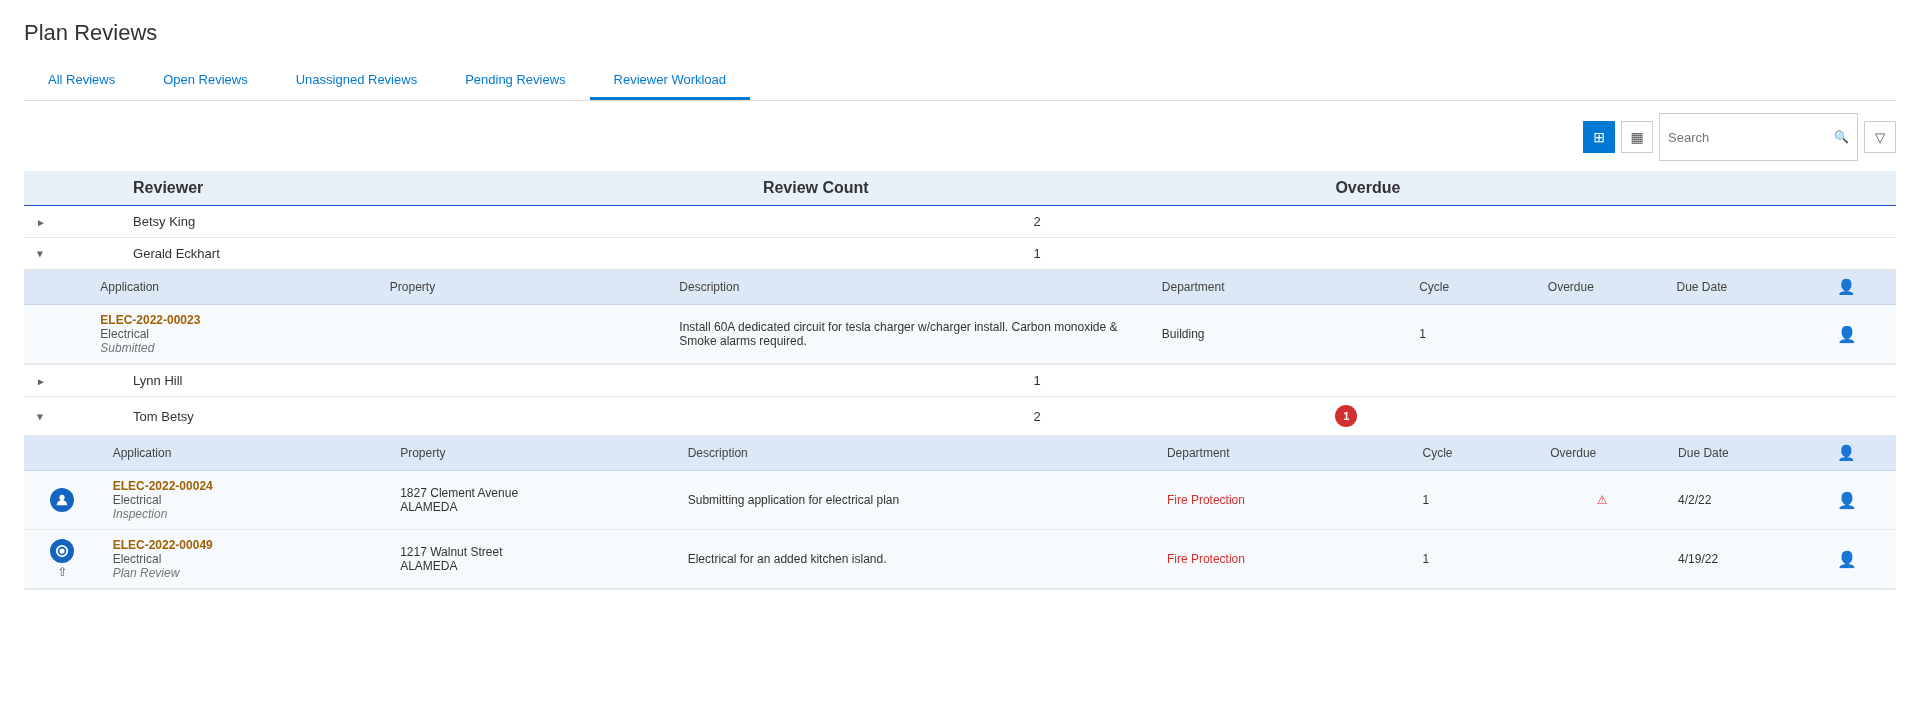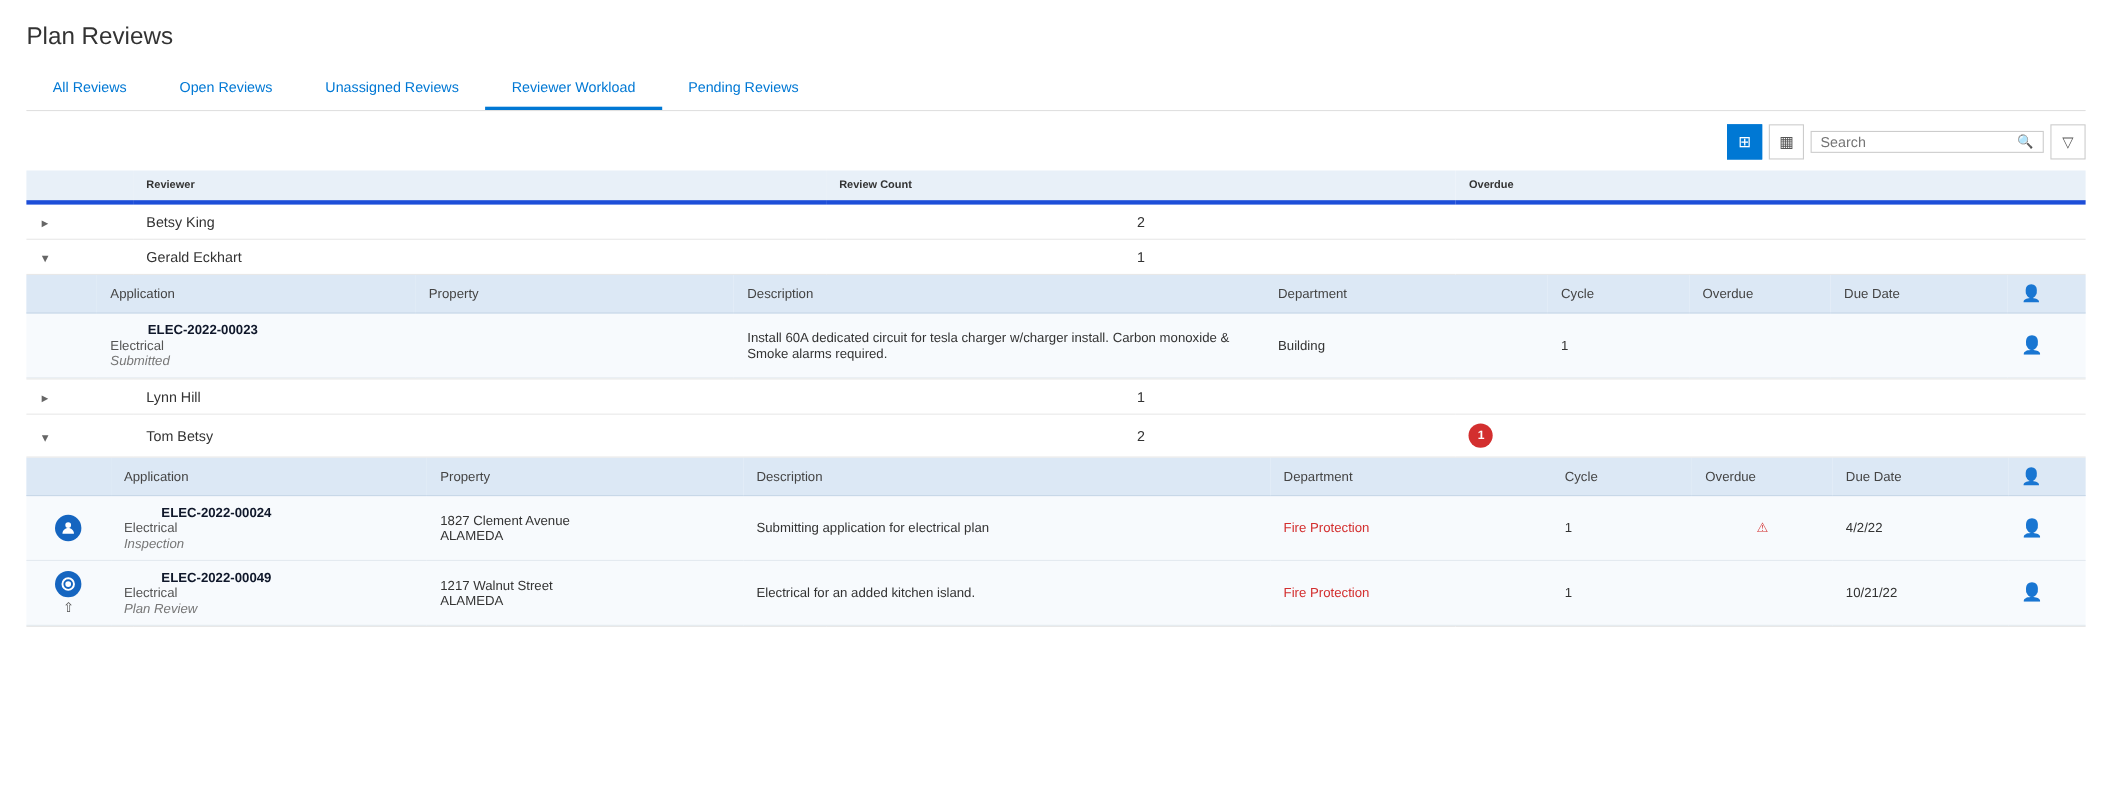--- a/index.html
+++ b/index.html
@@ -5,41 +5,41 @@
     * { box-sizing: border-box; margin: 0; padding: 0; }
     body { font-family: 'Segoe UI', Arial, sans-serif; font-size: 13px; color: #333; background: #fff; }
     .page { padding: 20px 24px; }
     .page-title { font-size: 22px; font-weight: 300; color: #333; margin-bottom: 16px; }
     .tabs { display: flex; gap: 0; border-bottom: 1px solid #e0e0e0; margin-bottom: 12px; }
     .tab { padding: 10px 24px; cursor: pointer; color: #0078d4; font-size: 13px; border-bottom: 3px solid transparent; white-space: nowrap; }
     .tab.active { color: #0078d4; border-bottom: 3px solid #0078d4; font-weight: 500; }
     .toolbar { display: flex; justify-content: flex-end; align-items: center; gap: 6px; margin-bottom: 10px; }
     .toolbar-btn { width: 32px; height: 32px; border: 1px solid #ccc; background: #fff; cursor: pointer; display: flex; align-items: center; justify-content: center; color: #555; font-size: 14px; }
     .toolbar-btn.active { background: #0078d4; color: #fff; border-color: #0078d4; }
-    .search-box { display: flex; align-items: center; border: 1px solid #ccc; height: 20px; padding: 0 8px; gap: 19px; }
+    .search-box { display: flex; align-items: center; border: 1px solid #ccc; height: 48px; padding: 0 8px; gap: 6px; }
     .search-box input { border: none; outline: none; font-size: 13px; width: 160px; color: #555; }
     .search-icon { color: #888; font-size: 12px; }
     .filter-btn { width: 32px; height: 32px; border: 1px solid #ccc; background: #fff; cursor: pointer; display: flex; align-items: center; justify-content: center; color: #555; }
 
     
     .main-table { width: 100%; border-collapse: collapse; }
-    .main-table th { background: #e8f0f8; font-weight: 600; font-size: 10px; padding: 8px 12px; text-align: left; border-bottom: 4px solid #1d4ed8; color: #333; }
+    .main-table th { background: #e8f0f8; font-weight: 600; font-size: 16px; padding: 8px 12px; text-align: left; border-bottom: 1px solid #1d4ed8; color: #333; }
     .main-table td { padding: 8px 12px; border-bottom: 1px solid #e8e8e8; vertical-align: middle; }
     .reviewer-row td { background: #fff; }
     .expand-icon { color: #666; font-size: 10px; cursor: pointer; }
     .expand-icon.expanded { transform: rotate(90deg); display: inline-block; }
     .count-cell { text-align: center; }
     .overdue-badge { display: inline-flex; align-items: center; justify-content: center; width: 22px; height: 22px; background: #d32f2f; color: white; border-radius: 50%; font-size: 11px; font-weight: 600; }
 
     
     .sub-table-container { background: #f7fafd; }
     .sub-table { width: 100%; border-collapse: collapse; }
     .sub-table th { background: #dce8f5; font-weight: 400; font-size: 12px; padding: 8px 12px; text-align: left; border-bottom: 1px solid #c8d8e8; color: #444; }
     .sub-table td { padding: 8px 12px; border-bottom: 1px solid #e4eaf0; vertical-align: middle; font-size: 12px; }
-    .app-id { font-weight: 600; color: #0f172a; margin-left: 34px; }
+    .app-id { font-weight: 600; color: #a16207; }
     .app-type { color: #555; }
     .app-status { color: #777; font-style: italic; }
     .dept-fire { color: #d32f2f; }
     .dept-building { color: #333; }
     .overdue-alert { color: #d32f2f; font-size: 16px; }
     .person-icon { color: #aaa; font-size: 16px; }
     .icon-inspection { background: #1565c0; border-radius: 50%; width: 24px; height: 24px; display: flex; align-items: center; justify-content: center; }
     .icon-plan { background: #1565c0; border-radius: 50%; width: 24px; height: 24px; display: flex; align-items: center; justify-content: center; }
     .upload-icon { color: #555; font-size: 12px; text-align: center; display: block; }
     td.center { text-align: center; }
@@ -59,22 +59,22 @@
 </head>
 <body>
 
 <div class="page">
   <h1 class="page-title">Plan Reviews</h1>
 
   <div class="tabs">
     <div class="tab">All Reviews</div>
     <div class="tab">Open Reviews</div>
     <div class="tab">Unassigned Reviews</div>
+    <div class="tab">Pending Reviews</div>
     <div class="tab active">Reviewer Workload</div>
-    <div class="tab">Pending Reviews</div>
   </div>
 
   <div class="toolbar">
     <button class="toolbar-btn active">
       <span>⊞</span>
     </button>
     <button class="toolbar-btn">
       <span>▦</span>
     </button>
     <div class="search-box">
@@ -241,21 +241,21 @@
                     <div class="app-status">Plan Review</div>
                   </td>
                   <td>
                     <div>1217 Walnut Street</div>
                     <div>ALAMEDA</div>
                   </td>
                   <td>Electrical for an added kitchen island.</td>
                   <td class="dept-fire">Fire Protection</td>
                   <td>1</td>
                   <td></td>
-                  <td>10/21/22</td>
+                  <td>4/19/22</td>
                   <td>
                     <span class="person-icon">👤</span>
                   </td>
                 </tr>
               </tbody>
             </table>
           </div>
         </td>
       </tr>
 

